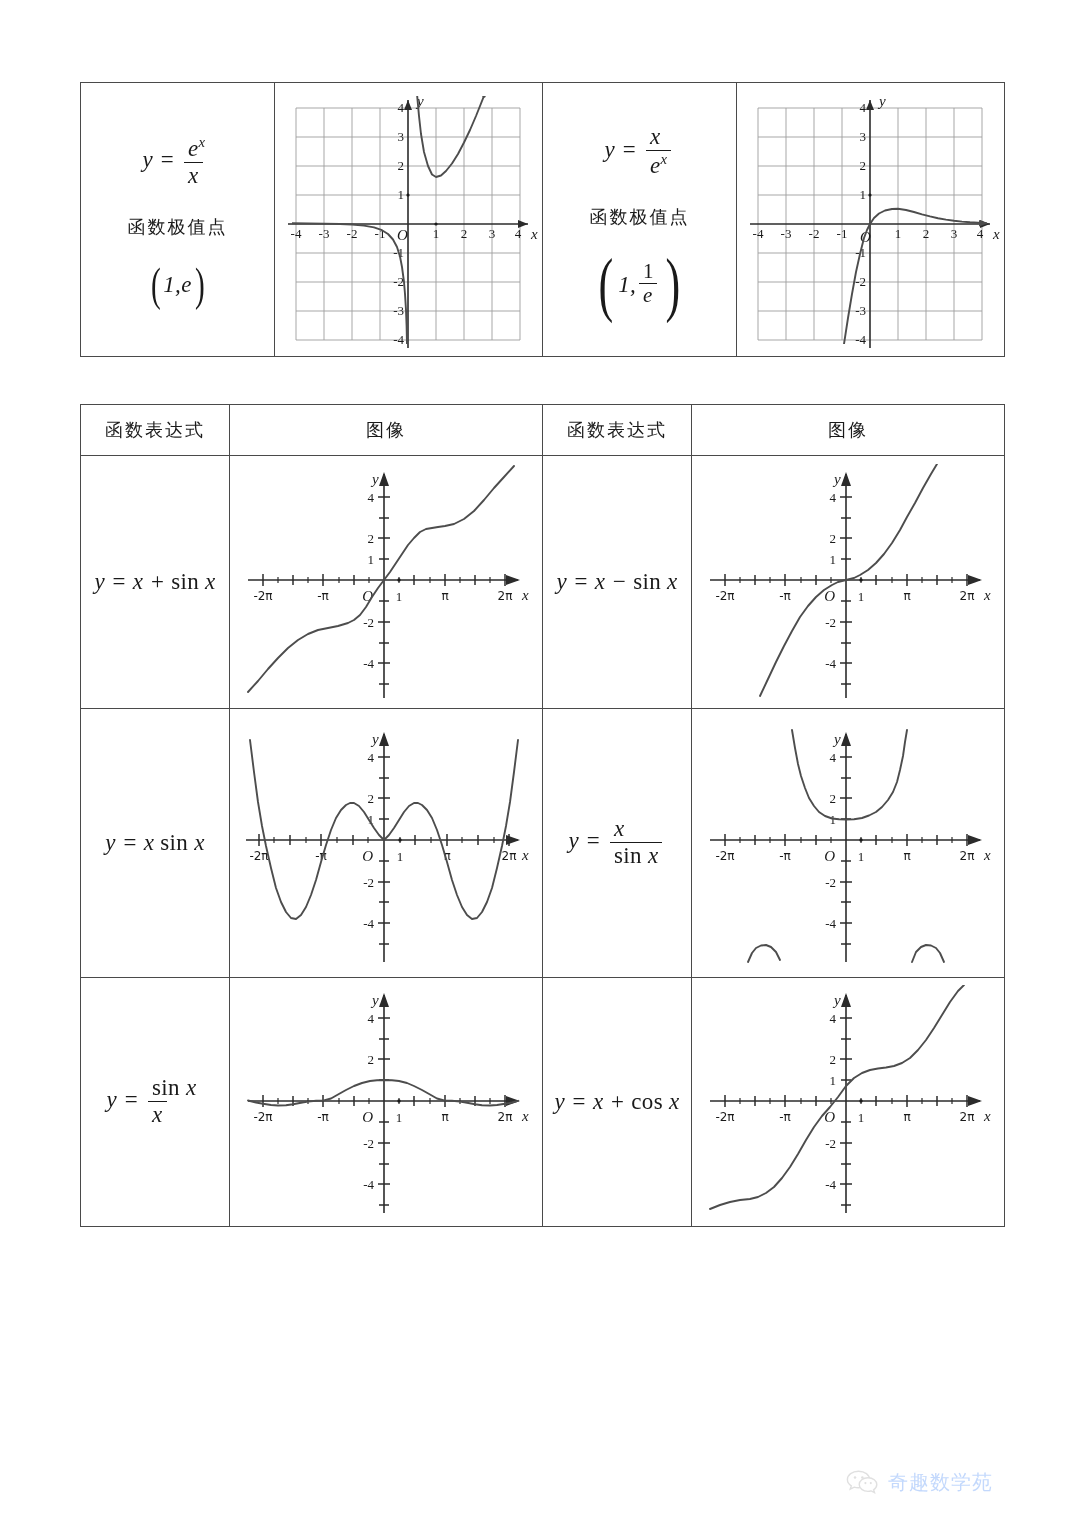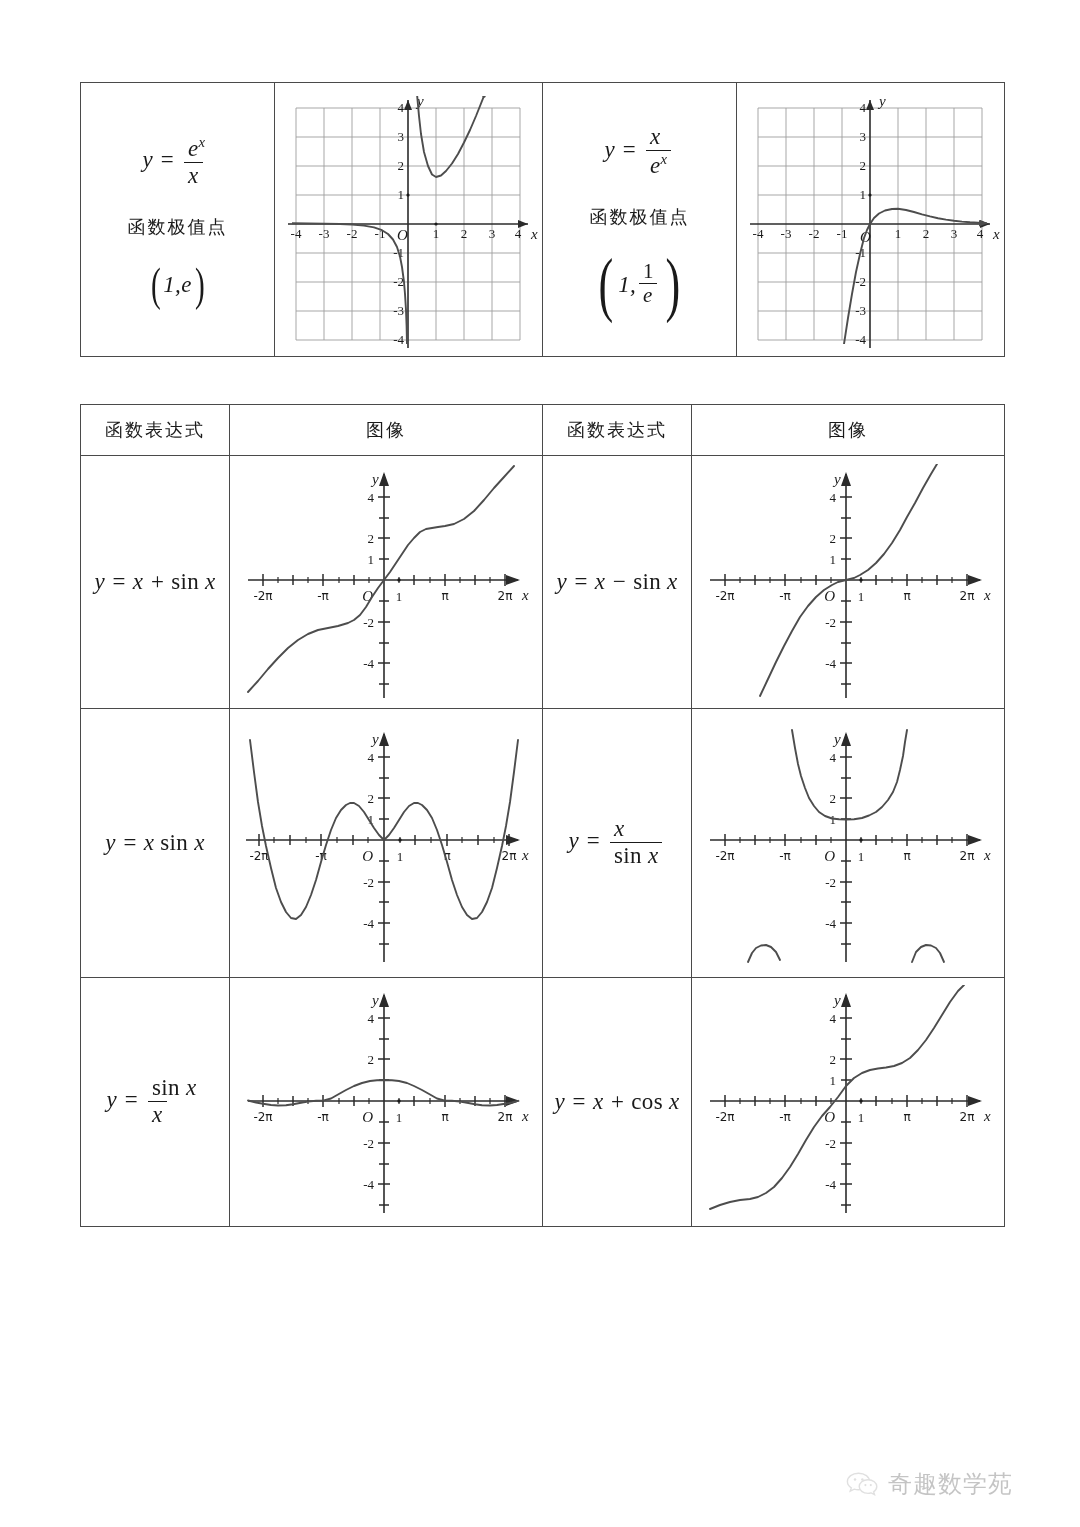--- a/index.html
+++ b/index.html
@@ -51,21 +51,21 @@
   .tick{stroke:#2b2b2b;stroke-width:1.5;}
   .minor{stroke:#2b2b2b;stroke-width:1.2;}
   .curve{stroke:#4d4d4d;stroke-width:1.9;fill:none;stroke-linecap:round;stroke-linejoin:round;}
   .grid{stroke:#9d9d9d;stroke-width:.9;fill:none;}
   .lbl{font-family:"Liberation Serif","DejaVu Serif",serif;font-size:13px;fill:#1a1a1a;}
   .lbl-i{font-family:"Liberation Serif","DejaVu Serif",serif;font-style:italic;font-size:15px;fill:#1a1a1a;}
   .lbl-s{font-family:"DejaVu Sans","Liberation Sans",sans-serif;font-size:12px;fill:#1a1a1a;}
 
   
   #watermark{position:absolute;left:845px;top:1468px;display:flex;align-items:center;gap:9px;opacity:.3;}
-  #watermark .wm-text{font-family:"DejaVu Sans","Liberation Sans",sans-serif;font-size:24px;color:#404040;letter-spacing:1px;}
+  #watermark .wm-text{font-family:"DejaVu Sans","Liberation Sans",sans-serif;font-size:20px;color:#3b82f6;letter-spacing:1px;}
 </style>
 </head>
 <body>
 
 <div class="page">
 
   <table class="tbl" id="top-table">
     <tbody>
         <tr>
 

